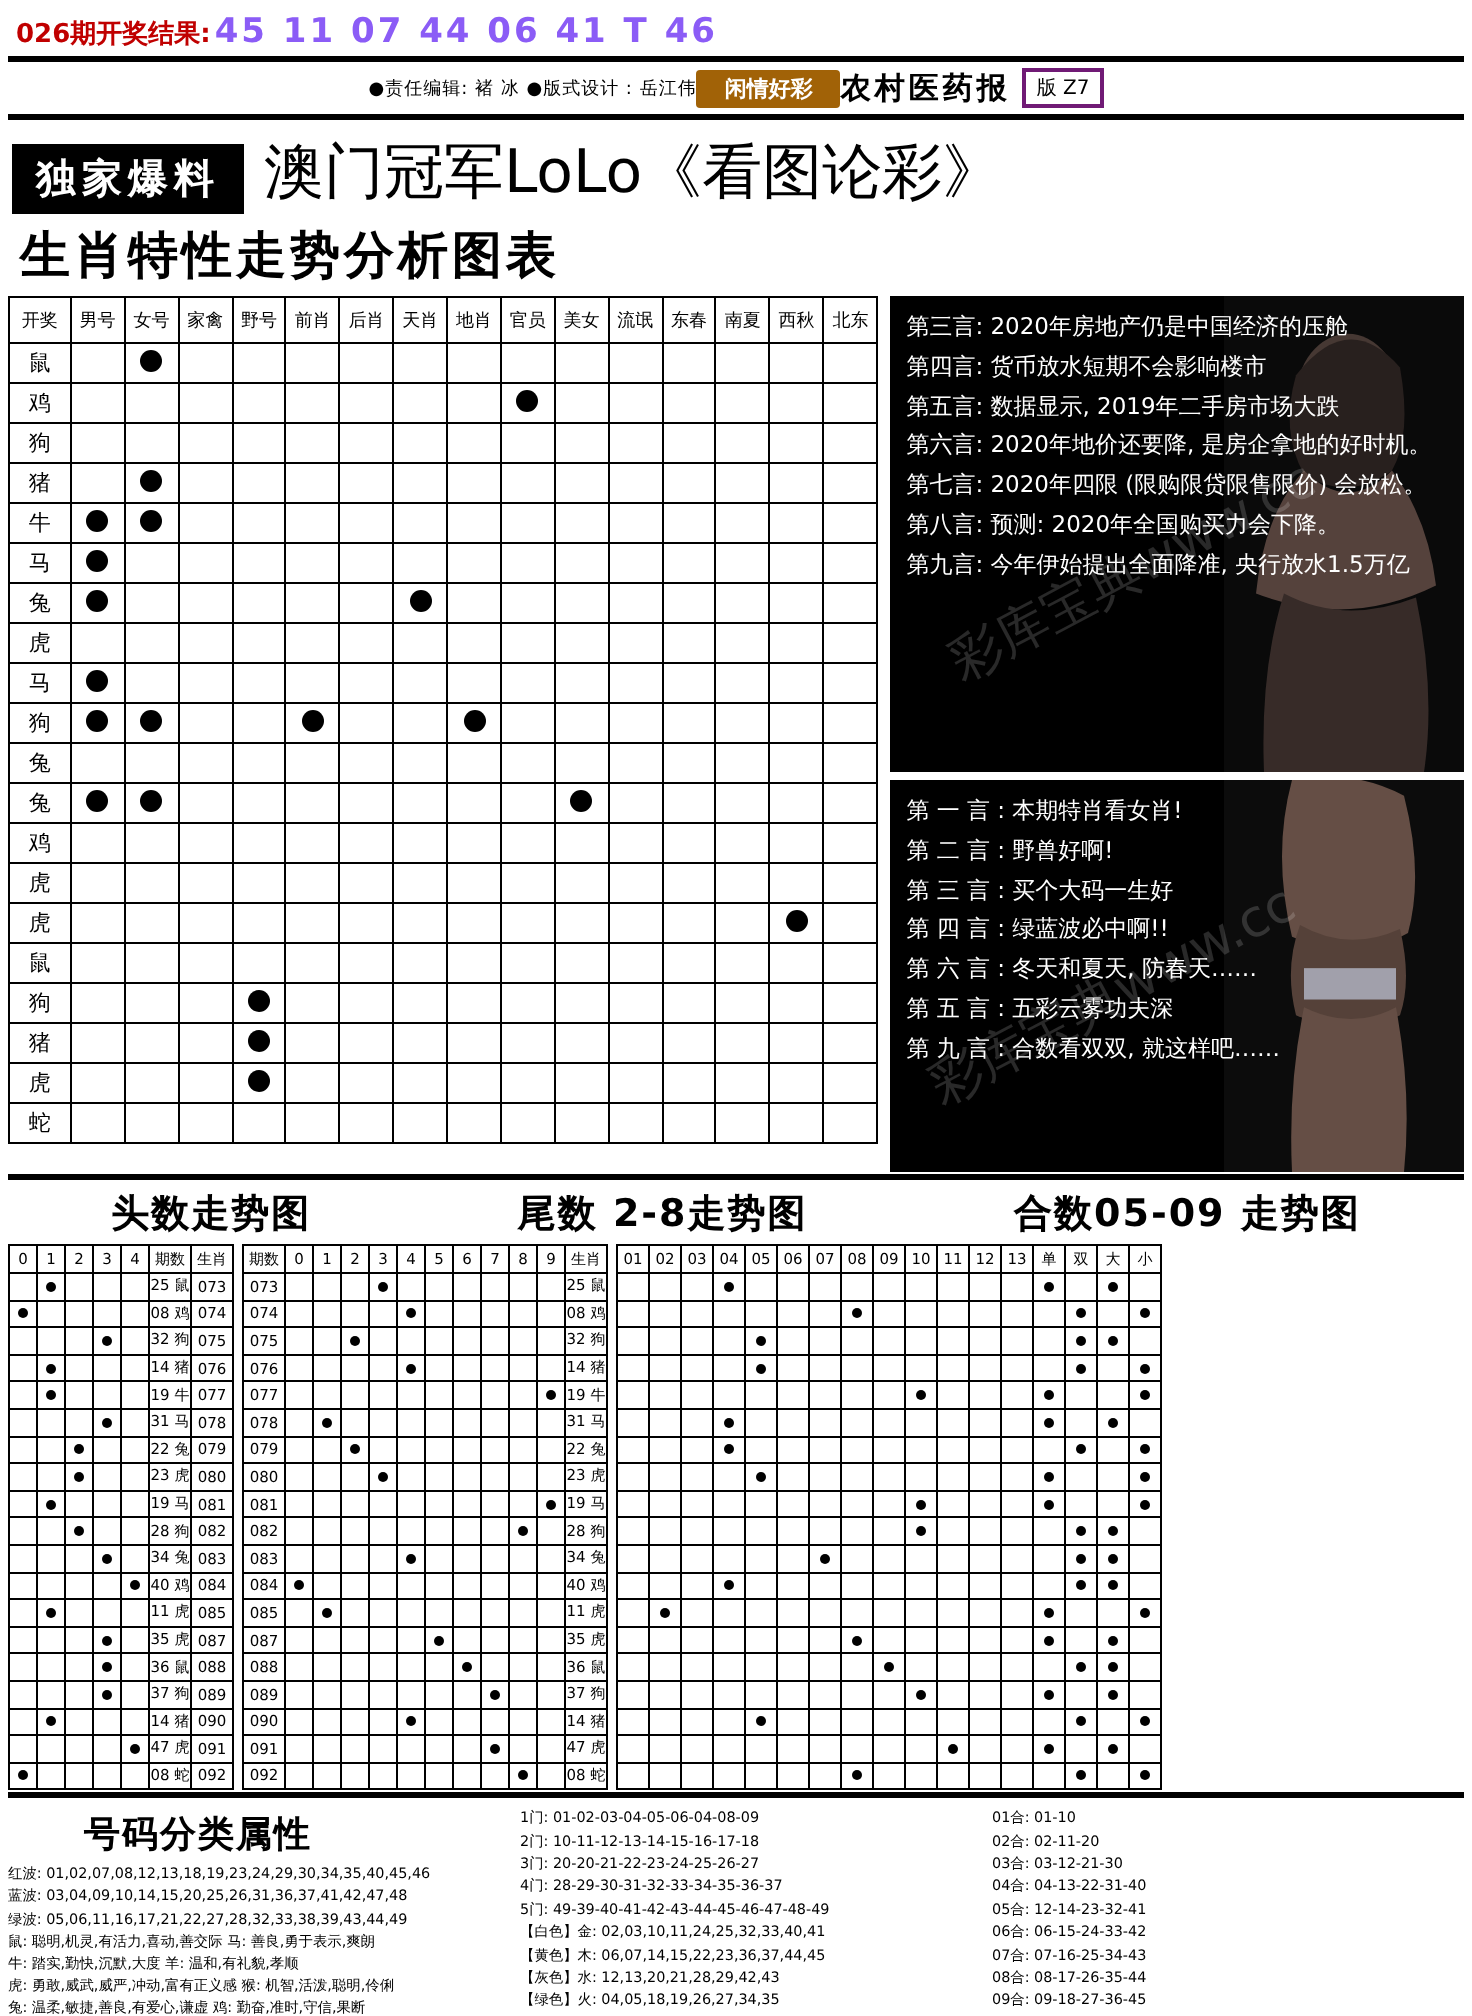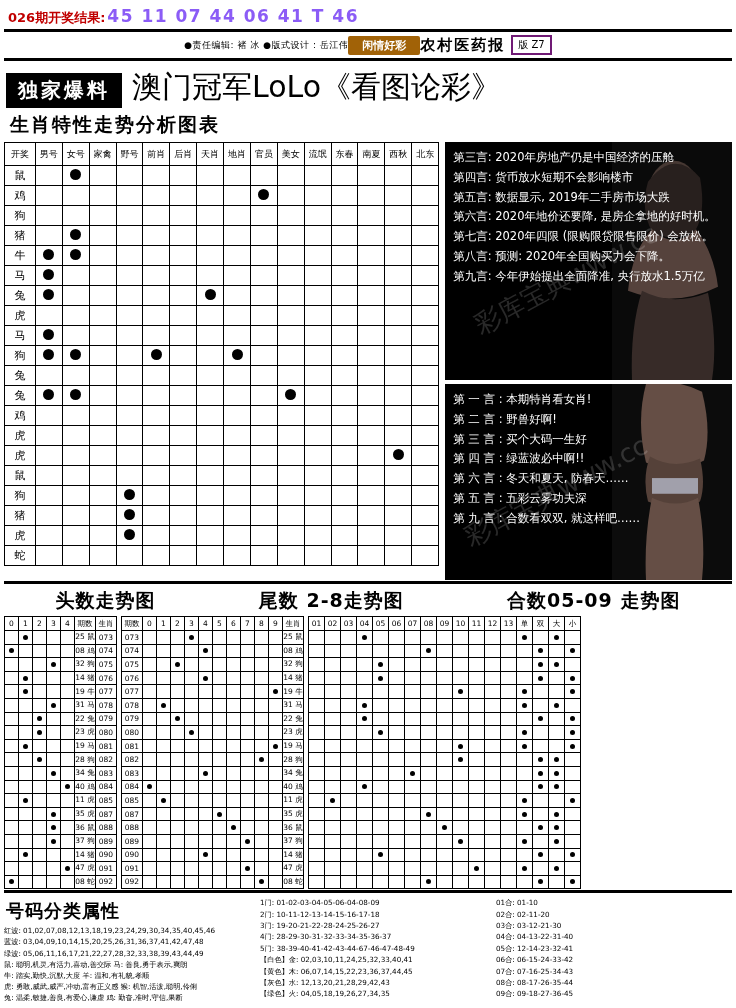--- a/index.html
+++ b/index.html
@@ -13,21 +13,21 @@
   .credits{display:flex;align-items:center;justify-content:center;font-size:9px;padding:1px 4px 2px 4px;}
   .credits .left{letter-spacing:0.5px;}
   .credits .mid{background:#a16207;color:#fff;padding:2px 14px;font-size:11px;font-weight:bold;border-radius:2px;}
   .credits .right{display:flex;align-items:center;gap:6px;}
   .credits .paper{font-size:15px;font-weight:bold;letter-spacing:2px;}
   .credits .edition{border:2px solid #701a75;padding:1px 5px;font-size:10px;}
   
   .title-band{display:flex;align-items:flex-end;gap:10px;padding:4px 2px 0 2px;}
   .badge{background:#000;color:#fff;font-size:20px;font-weight:bold;padding:4px 12px;letter-spacing:3px;}
   .main-title{font-size:30px;font-weight:normal;letter-spacing:0px;white-space:nowrap;}
-  .sub-title{font-size:19px;font-weight:bold;letter-spacing:2px;padding:4px 2px 4px 6px;}
+  .sub-title{font-size:25px;font-weight:bold;letter-spacing:2px;padding:4px 2px 4px 6px;}
   
   .mid{display:flex;gap:6px;align-items:flex-start;}
   .zodiac-table{border-collapse:collapse;font-size:9px;}
   .zodiac-table th,.zodiac-table td{border:1px solid #000;width:26px;height:19px;text-align:center;vertical-align:middle;padding:0;}
   .zodiac-table th{font-size:9px;font-weight:normal;height:22px;}
   .zodiac-table td.rowlabel{width:30px;font-size:11px;}
   .dot{display:inline-block;width:11px;height:11px;border-radius:50%;background:#000;}
   
   .right-col{width:288px;display:flex;flex-direction:column;gap:4px;}
   .panel{background:#000;color:#fff;position:relative;overflow:hidden;}
@@ -41,21 +41,21 @@
   .trend-row{display:flex;gap:4px;align-items:flex-start;}
   .t-table{border-collapse:collapse;font-size:7.5px;}
   .t-table th,.t-table td{border:1px solid #000;text-align:center;padding:0;height:12.6px;}
   .t-table th{font-weight:normal;font-size:7.5px;height:13px;}
   .cellw{width:13px;}
   .numw{width:20px;}
   .zw{width:15px;}
   .dot-s{display:inline-block;width:5px;height:5px;border-radius:50%;background:#000;}
   
   .bottom{display:flex;gap:6px;margin-top:4px;align-items:flex-start;}
-  .attr-title{font-size:18px;font-weight:bold;letter-spacing:1px;padding:2px 0 2px 2px;}
+  .attr-title{font-size:18px;font-weight:bold;letter-spacing:1px;padding:2px 0 2px 2px;margin-left:36px;}
   .attr-box{width:250px;}
   .attr-list div{font-size:7.2px;line-height:1.55;white-space:nowrap;}
   .mid-list{width:230px;}
   .mid-list div{font-size:7.2px;line-height:1.58;white-space:nowrap;}
   .right-list{width:236px;}
   .right-list div{font-size:7.2px;line-height:1.58;white-space:nowrap;}
 </style>
 </head>
 <body>
 
@@ -1393,23 +1393,23 @@
           <div>绿波: 05,06,11,16,17,21,22,27,28,32,33,38,39,43,44,49</div>
           <div>鼠: 聪明,机灵,有活力,喜动,善交际           马: 善良,勇于表示,爽朗</div>
           <div>牛: 踏实,勤快,沉默,大度           羊: 温和,有礼貌,孝顺</div>
           <div>虎: 勇敢,威武,威严,冲动,富有正义感           猴: 机智,活泼,聪明,伶俐</div>
           <div>兔: 温柔,敏捷,善良,有爱心,谦虚           鸡: 勤奋,准时,守信,果断</div>
         </div>
     </div>
     <div class="mid-list" id="mid-list">
         <div>1门: 01-02-03-04-05-06-04-08-09</div>
         <div>2门: 10-11-12-13-14-15-16-17-18</div>
-        <div>3门: 19-20-21-22-28-24-25-26-27</div>
+        <div>3门: 20-20-21-22-23-24-25-26-27</div>
         <div>4门: 28-29-30-31-32-33-34-35-36-37</div>
-        <div>5门: 38-39-40-41-42-43-44-67-46-47-48-49</div>
+        <div>5门: 49-39-40-41-42-43-44-45-46-47-48-49</div>
         <div>【白色】金: 02,03,10,11,24,25,32,33,40,41</div>
         <div>【黄色】木: 06,07,14,15,22,23,36,37,44,45</div>
         <div>【灰色】水: 12,13,20,21,28,29,42,43</div>
         <div>【绿色】火: 04,05,18,19,26,27,34,35</div>
       </div>
     <div class="right-list" id="right-list">
         <div>01合: 01-10</div>
         <div>02合: 02-11-20</div>
         <div>03合: 03-12-21-30</div>
         <div>04合: 04-13-22-31-40</div>

